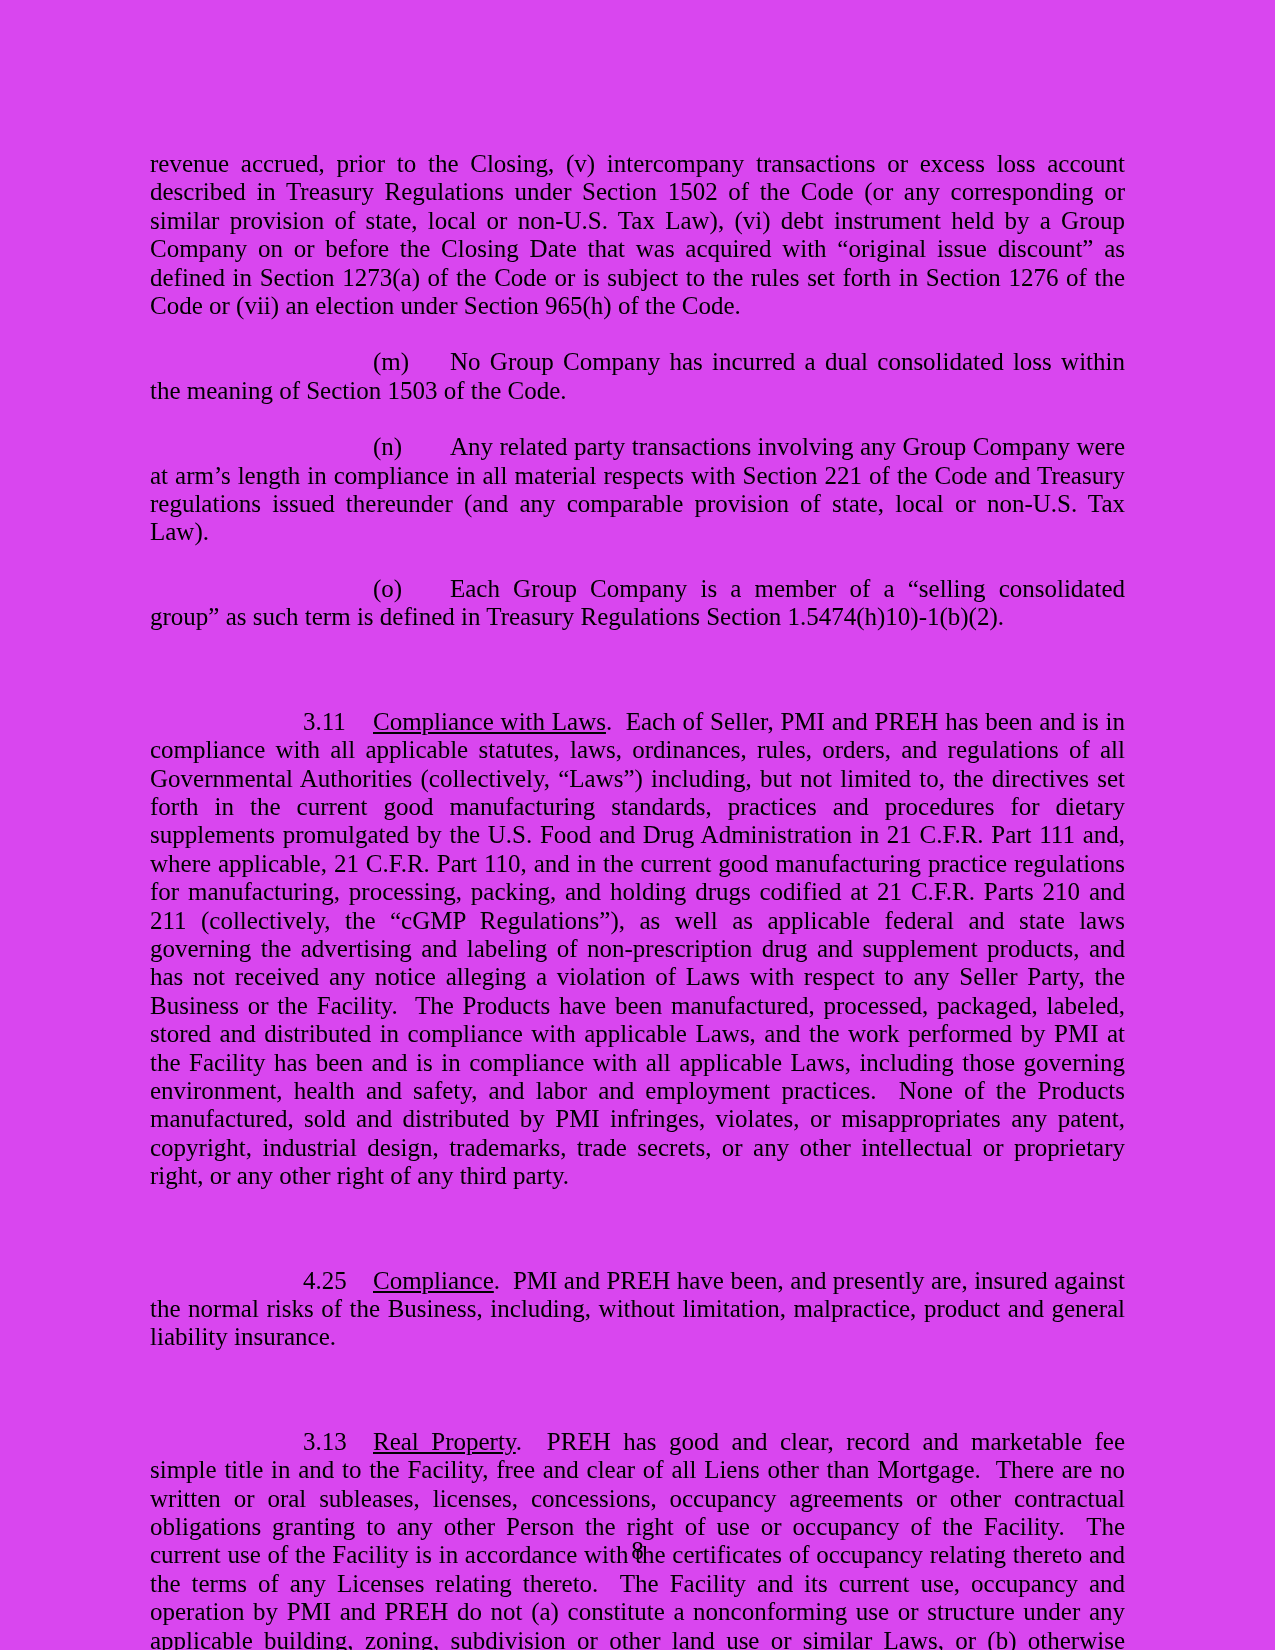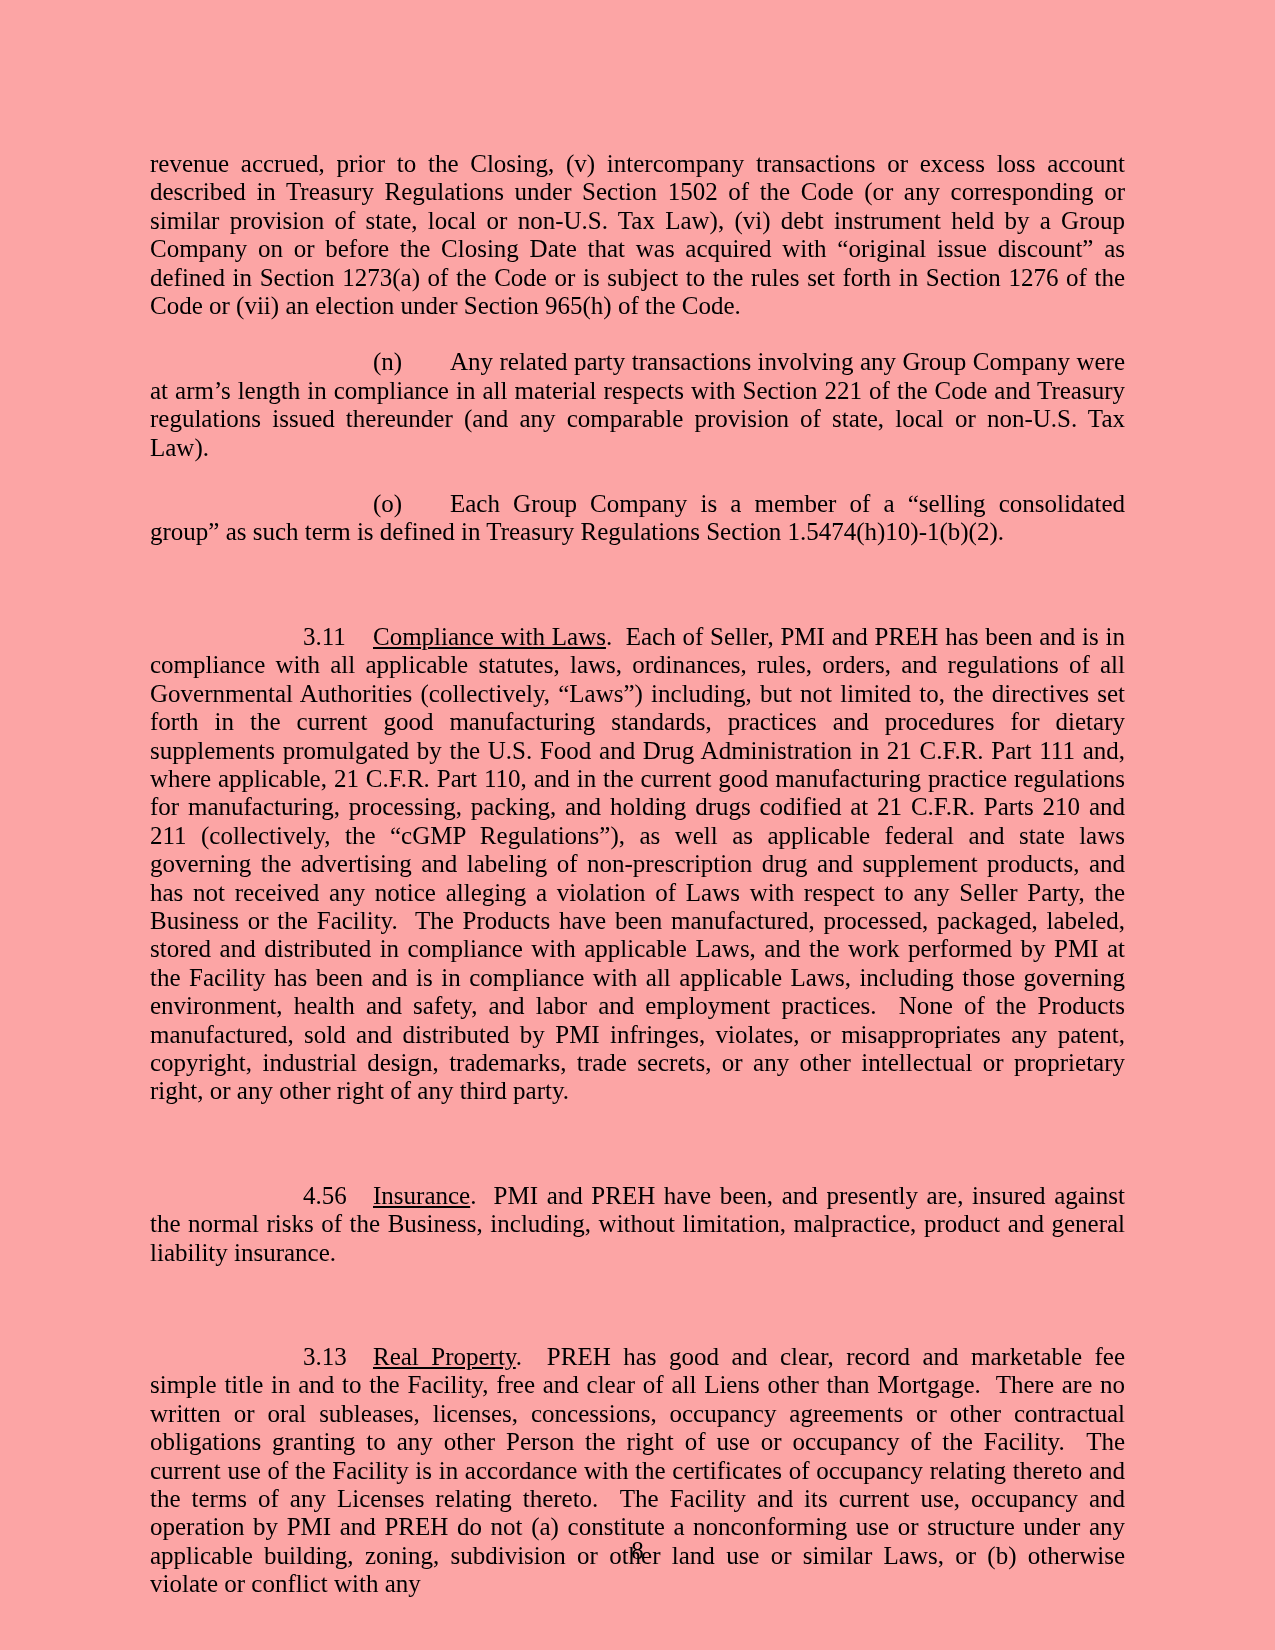--- a/index.html
+++ b/index.html
@@ -4,21 +4,21 @@
 <style>
   html, body {
     margin: 0;
     padding: 0;
     background: #ffffff;
   }
   .page {
     position: relative;
     width: 1275px;
     height: 1650px;
-    background: #fca5a5;
+    background: #d946ef;
     color: #000000;
     font-family: "Liberation Serif", "DejaVu Serif", serif;
     overflow: hidden;
   }
   .content {
     position: absolute;
     left: 150px;
     top: 150px;
     width: 975px;
   }
@@ -51,20 +51,21 @@
     line-height: 28.4px;
     color: #000000;
   }
 </style>
 </head>
 <body>
 
 <div class="page">
   <div class="content">
       <p class="para continuation"><span>revenue accrued, prior to the Closing, (v) intercompany transactions or excess loss account described in Treasury Regulations under Section 1502 of the Code (or any corresponding or similar provision of state, local or non-U.S. Tax Law), (vi) debt instrument held by a Group Company on or before the Closing Date that was acquired with “original issue discount” as defined in Section 1273(a) of the Code or is subject to the rules set forth in Section 1276 of the Code or (vii) an election under Section 965(h) of the Code.</span></p>
+      <p class="para clause"><span class="label">(m)</span><span>No Group Company has incurred a dual consolidated loss within the meaning of Section 1503 of the Code.</span></p>
       <p class="para clause"><span class="label">(n)</span><span>Any related party transactions involving any Group Company were at arm’s length in compliance in all material respects with Section 221 of the Code and Treasury regulations issued thereunder (and any comparable provision of state, local or non-U.S. Tax Law).</span></p>
       <p class="para clause"><span class="label">(o)</span><span>Each Group Company is a member of a “selling consolidated group” as such term is defined in Treasury Regulations Section 1.5474(h)10)-1(b)(2).</span></p>
       <p class="para section"><span class="label">3.11</span><span class="u">Compliance with Laws</span><span>.&nbsp; Each of Seller, PMI and PREH has been and is in compliance with all applicable statutes, laws, ordinances, rules, orders, and regulations of all Governmental Authorities (collectively, </span><b>“Laws”</b><span>) including, but not limited to, the directives set forth in the current good manufacturing standards, practices and procedures for dietary supplements promulgated by the U.S. Food and Drug Administration in 21 C.F.R. Part 111 and, where applicable, 21 C.F.R. Part 110, and in the current good manufacturing practice regulations for manufacturing, processing, packing, and holding drugs codified at 21 C.F.R. Parts 210 and 211 (collectively, the </span><b>“cGMP Regulations”</b><span>), as well as applicable federal and state laws governing the advertising and labeling of non-prescription drug and supplement products, and has not received any notice alleging a violation of Laws with respect to any Seller Party, the Business or the Facility.&nbsp; The Products have been manufactured, processed, packaged, labeled, stored and distributed in compliance with applicable Laws, and the work performed by PMI at the Facility has been and is in compliance with all applicable Laws, including those governing environment, health and safety, and labor and employment practices.&nbsp; None of the Products manufactured, sold and distributed by PMI infringes, violates, or misappropriates any patent, copyright, industrial design, trademarks, trade secrets, or any other intellectual or proprietary right, or any other right of any third party.</span></p>
-      <p class="para section"><span class="label">4.56</span><span class="u">Insurance</span><span>.&nbsp; PMI and PREH have been, and presently are, insured against the normal risks of the Business, including, without limitation, malpractice, product and general liability insurance.</span></p>
+      <p class="para section"><span class="label">4.25</span><span class="u">Compliance</span><span>.&nbsp; PMI and PREH have been, and presently are, insured against the normal risks of the Business, including, without limitation, malpractice, product and general liability insurance.</span></p>
       <p class="para section"><span class="label">3.13</span><span class="u">Real Property</span><span>.&nbsp; PREH has good and clear, record and marketable fee simple title in and to the Facility, free and clear of all Liens other than Mortgage.&nbsp; There are no written or oral subleases, licenses, concessions, occupancy agreements or other contractual obligations granting to any other Person the right of use or occupancy of the Facility.&nbsp; The current use of the Facility is in accordance with the certificates of occupancy relating thereto and the terms of any Licenses relating thereto.&nbsp; The Facility and its current use, occupancy and operation by PMI and PREH do not (a) constitute a nonconforming use or structure under any applicable building, zoning, subdivision or other land use or similar Laws, or (b) otherwise violate or conflict with any</span></p>
     </div>
   <div class="pageno">8</div>
 </div>
 
 </body></html>

